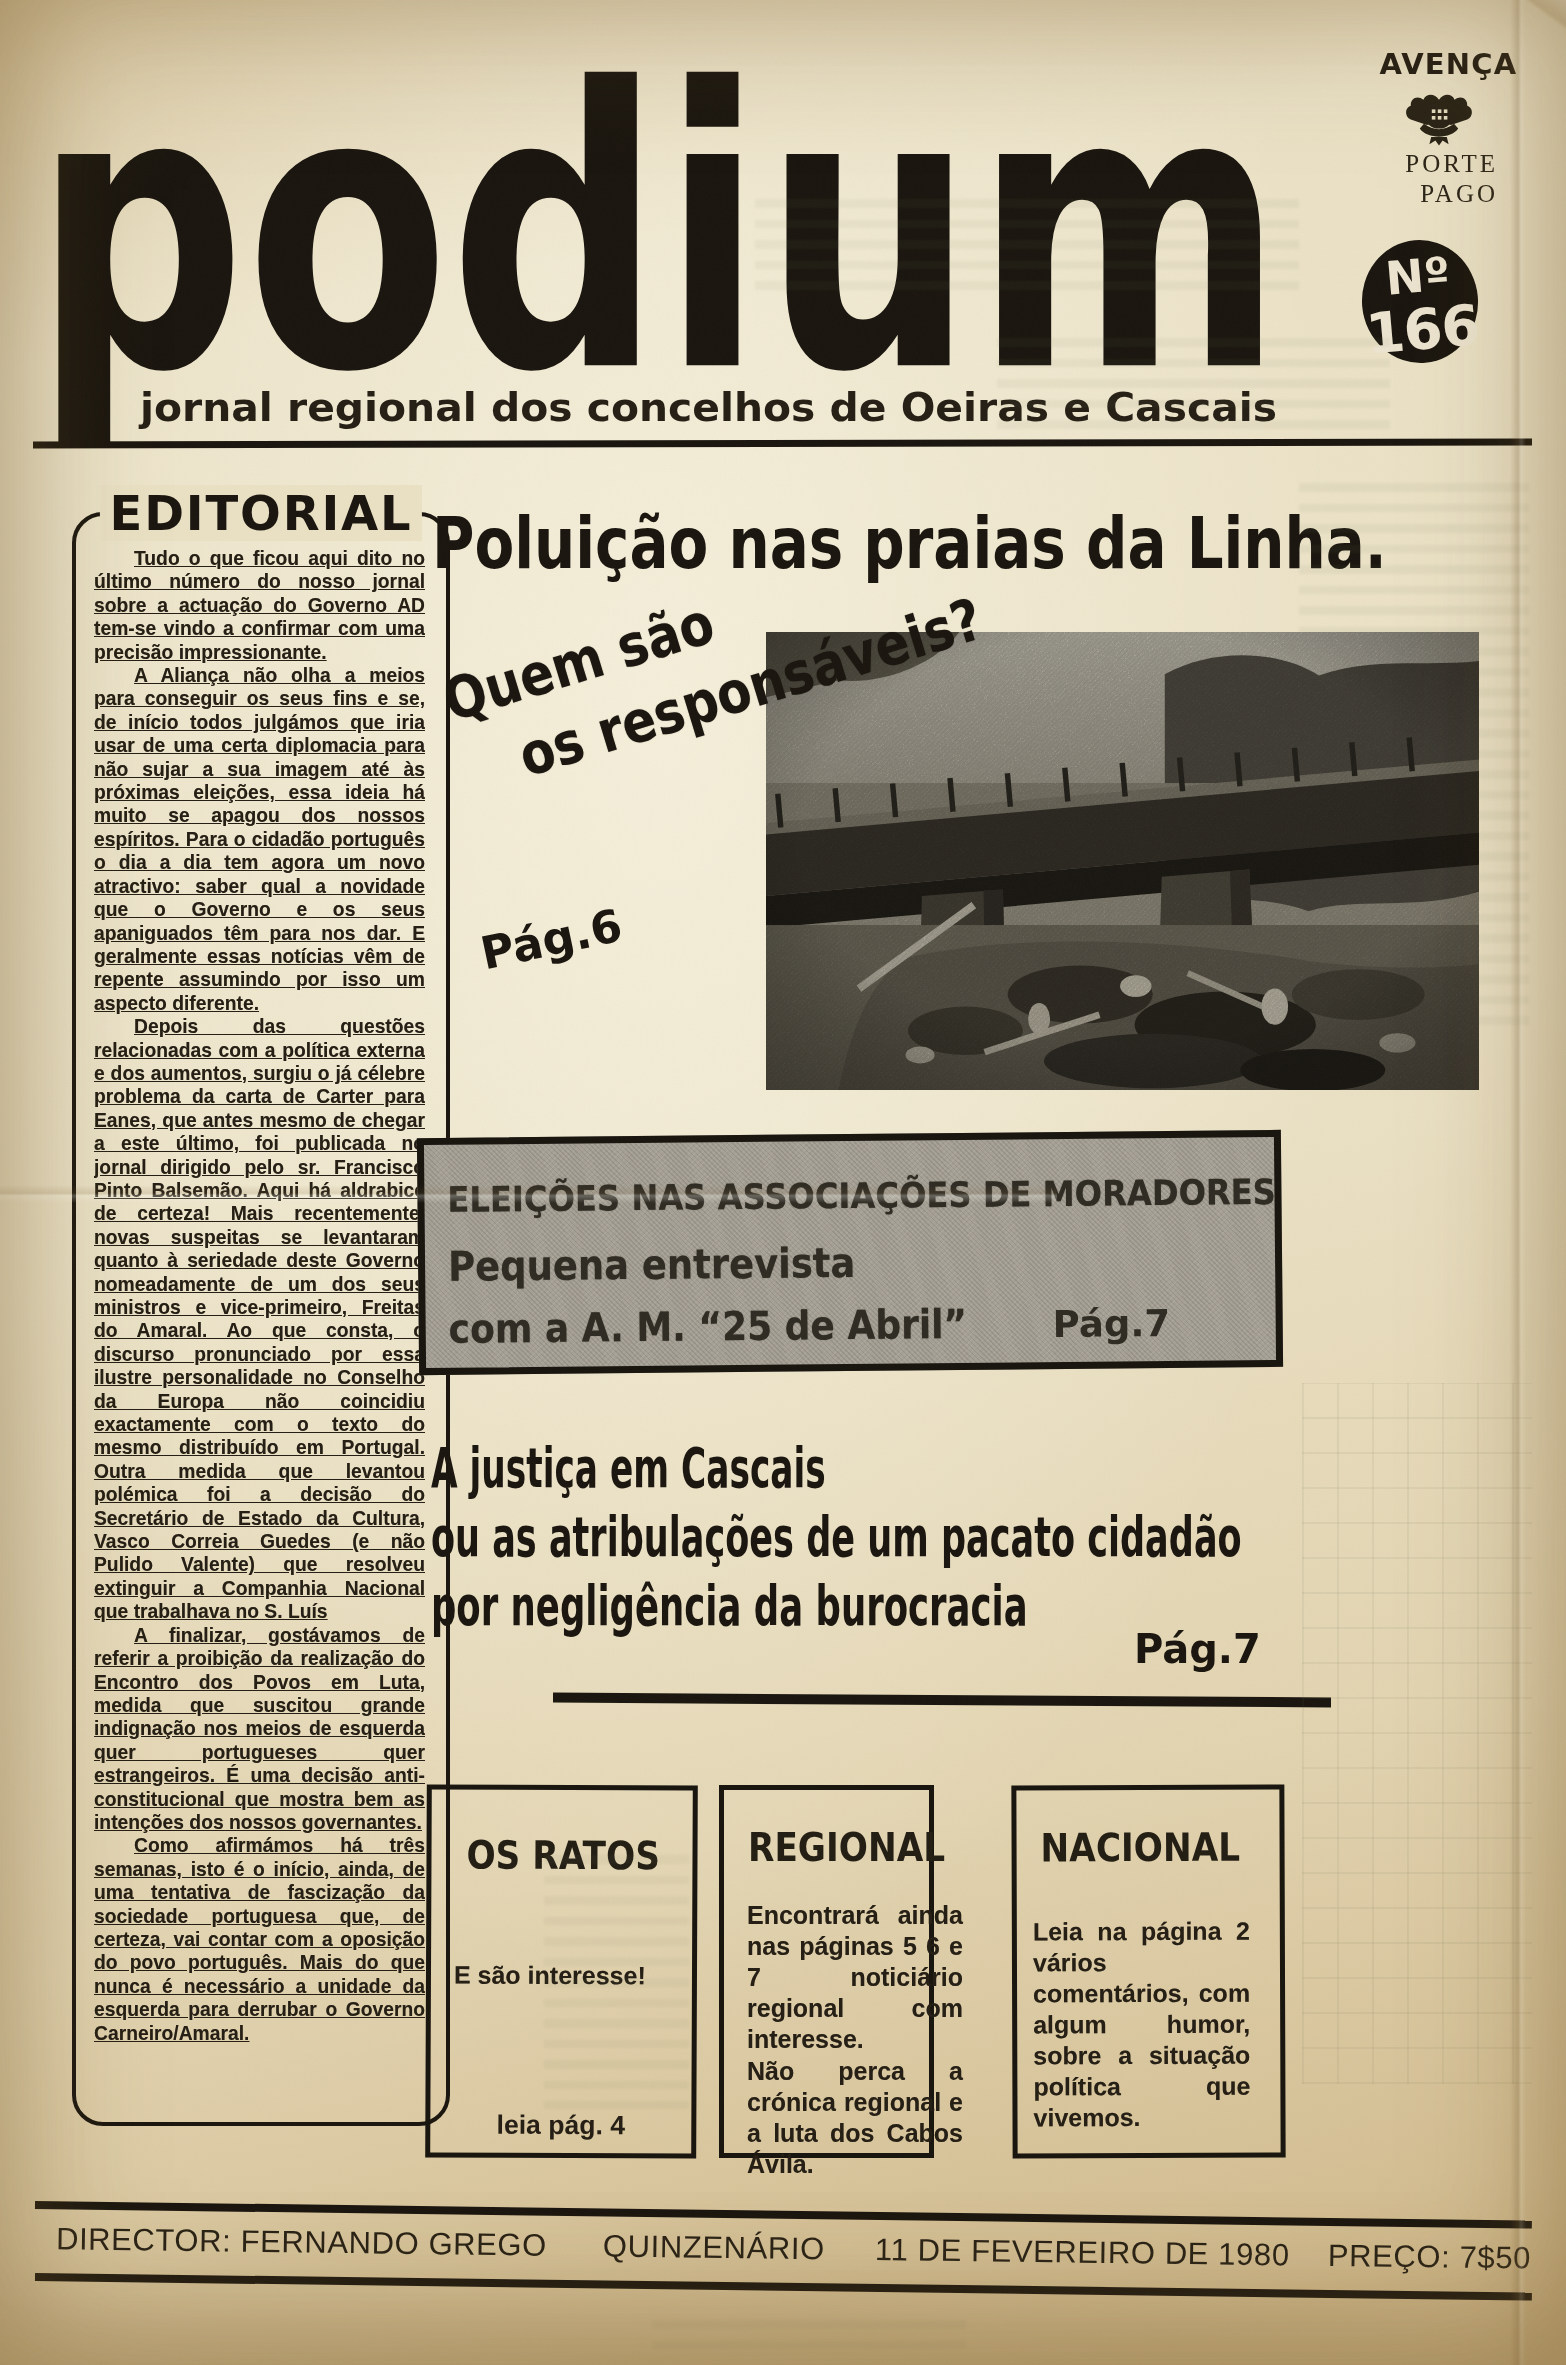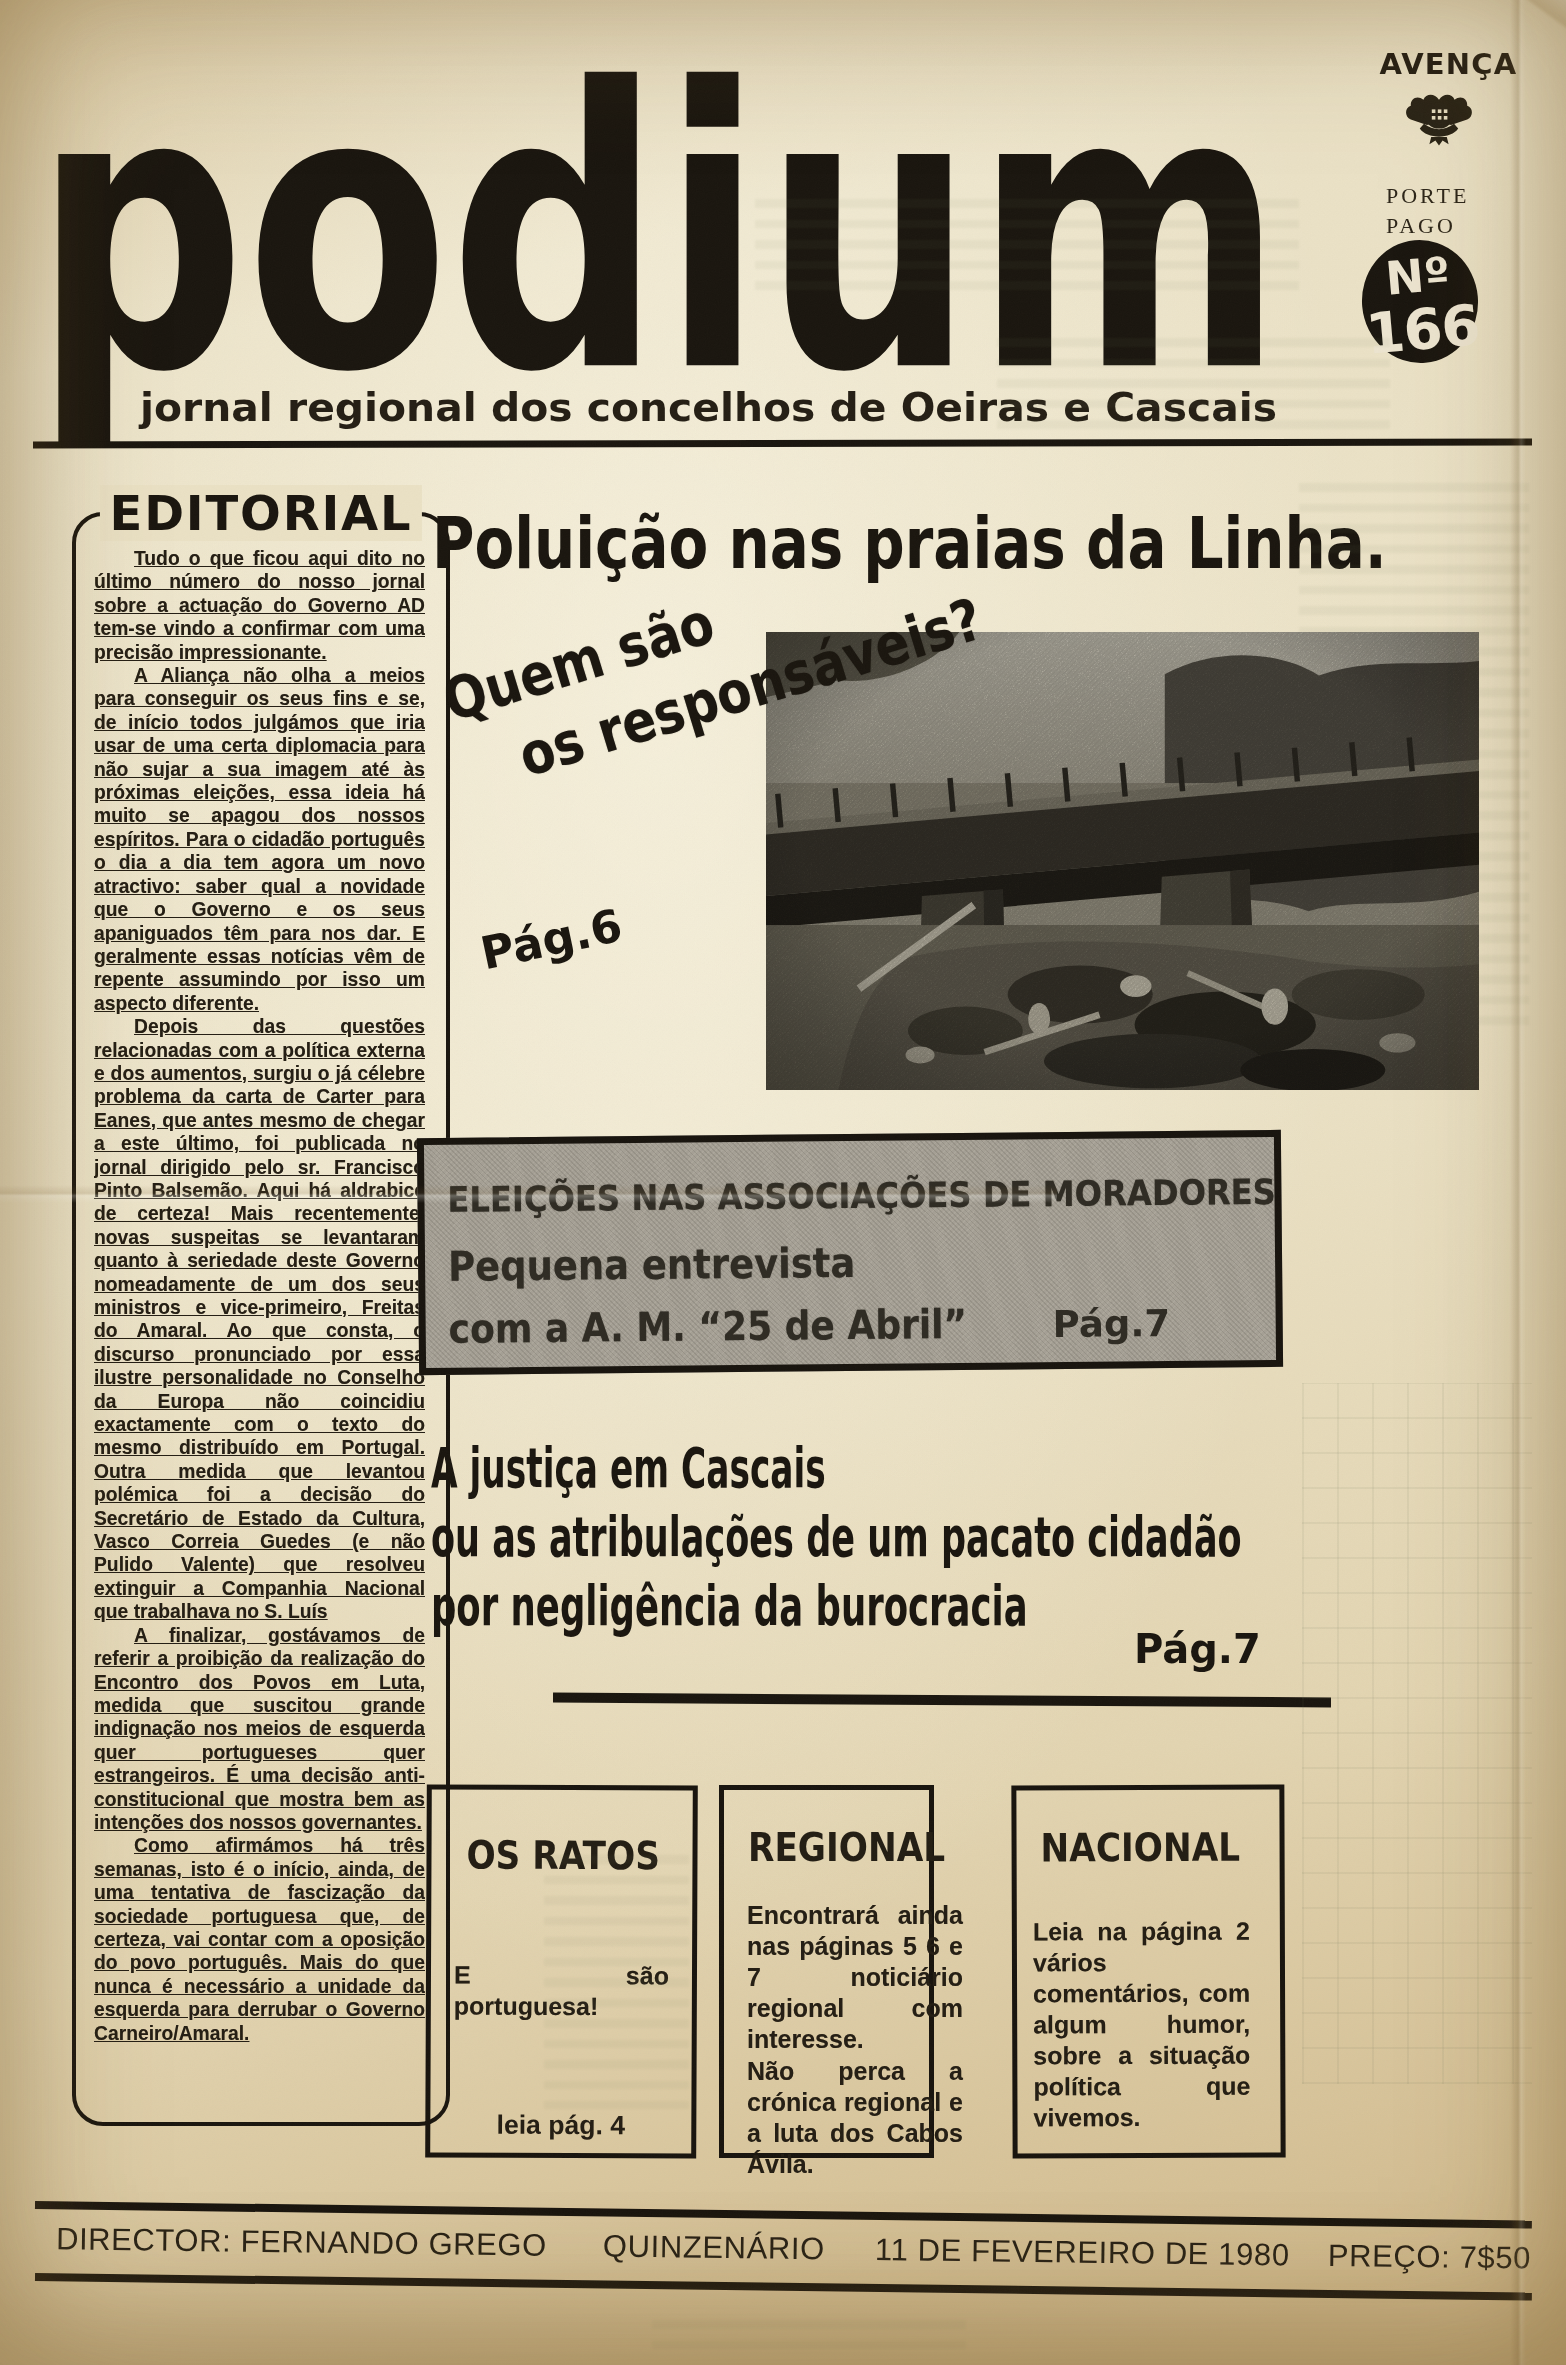--- a/index.html
+++ b/index.html
@@ -11,22 +11,22 @@
       linear-gradient(168deg,#d9c8a2 0%,#ece3c8 14%,#ede4c9 48%,#e4d6b3 74%,#d2bb8e 96%),
       #e6dcc0;
   }
   .abs{position:absolute;}
   
   .logo-svg text{font-family:"DejaVu Sans",sans-serif;font-weight:bold;fill:#17130d;}
   .tagline-svg text{font-family:"DejaVu Sans",sans-serif;font-weight:bold;fill:#221c13;}
   .masthead-rule{left:33px;top:440px;width:1499px;height:6.6px;background:#17130d;transform:rotate(-.12deg);}
   .avenca{left:1379px;top:47px;width:139px;font:bold 29px "DejaVu Sans",sans-serif;letter-spacing:1.2px;color:#201a11;text-align:center;}
   .stamp{left:1403px;top:91px;width:72px;height:56px;}
-  .porte{left:1386px;top:149px;width:112px;text-align:left;font-family:"Liberation Serif",serif;
-         font-size:22px;letter-spacing:3px;line-height:30px;color:#2a2317;margin-top:32px;}
+  .porte{left:1386px;top:149px;width:112px;text-align:right;font-family:"Liberation Serif",serif;
+         font-size:25px;letter-spacing:3px;line-height:30px;color:#2a2317;}
   .issue-badge{left:1362px;top:240px;width:116px;height:123px;background:#17130d;border-radius:50%;
          transform:rotate(-5deg);text-align:center;}
   .issue-badge .no{font:bold 46px "DejaVu Sans",sans-serif;color:#eee6d2;margin-top:8.5px;}
   .issue-badge .num{font:bold 56px "DejaVu Sans",sans-serif;color:#eee6d2;margin-top:-6px;letter-spacing:-1.2px;}
   
   .ed-box{left:72px;top:512px;width:370px;height:1606px;border:4.2px solid #17130d;border-radius:31px;}
   .ed-title{left:50%;top:-31px;transform:translateX(-50%);padding:0 9.7px;background:#ece3c7;
             font:bold 48px "DejaVu Sans",sans-serif;letter-spacing:1.8px;white-space:nowrap;color:#17130d;}
   .ed-text{left:18px;top:31px;width:331px;height:1546px;overflow:hidden;
            font:700 19.3px/23.4px "Liberation Sans",sans-serif;text-align:justify;color:#211b12;
@@ -238,21 +238,21 @@
     <text x="0" y="100" font-size="90" textLength="655" lengthAdjust="spacingAndGlyphs">A justiça em Cascais</text>
     <text x="0" y="214" font-size="90" textLength="1345" lengthAdjust="spacingAndGlyphs">ou as atribulações de um pacato cidadão</text>
     <text x="0" y="328" font-size="90" textLength="990" lengthAdjust="spacingAndGlyphs">por negligência da burocracia</text>
   </svg>
   <div class="abs pag7">Pág.7</div>
   <div class="abs justica-rule"></div>
 
   <div id="tbox1" class="abs tbox">
     <div class="abs title" style="left:35px;top:43px;">OS RATOS</div>
     <div class="abs body" style="left:23px;top:170px;width:215px;">
-      <p>E são portuguesa!</p>
+      <p>E são interesse!</p>
     </div>
     <div class="abs pageref" style="left:23px;top:320px;width:215px;">leia pág. 4</div>
   </div>
 
   <div id="tbox2" class="abs tbox">
     <div class="abs title" style="left:24px;top:35px;">REGIONAL</div>
     <div class="abs body" style="left:23px;top:110px;width:216px;">
       <p>Encontrará ainda nas páginas 5 6 e 7 noticiário regional com interesse.</p>
       <p>Não perca a crónica regional e a luta dos Cabos Ávila.</p>
     </div>

